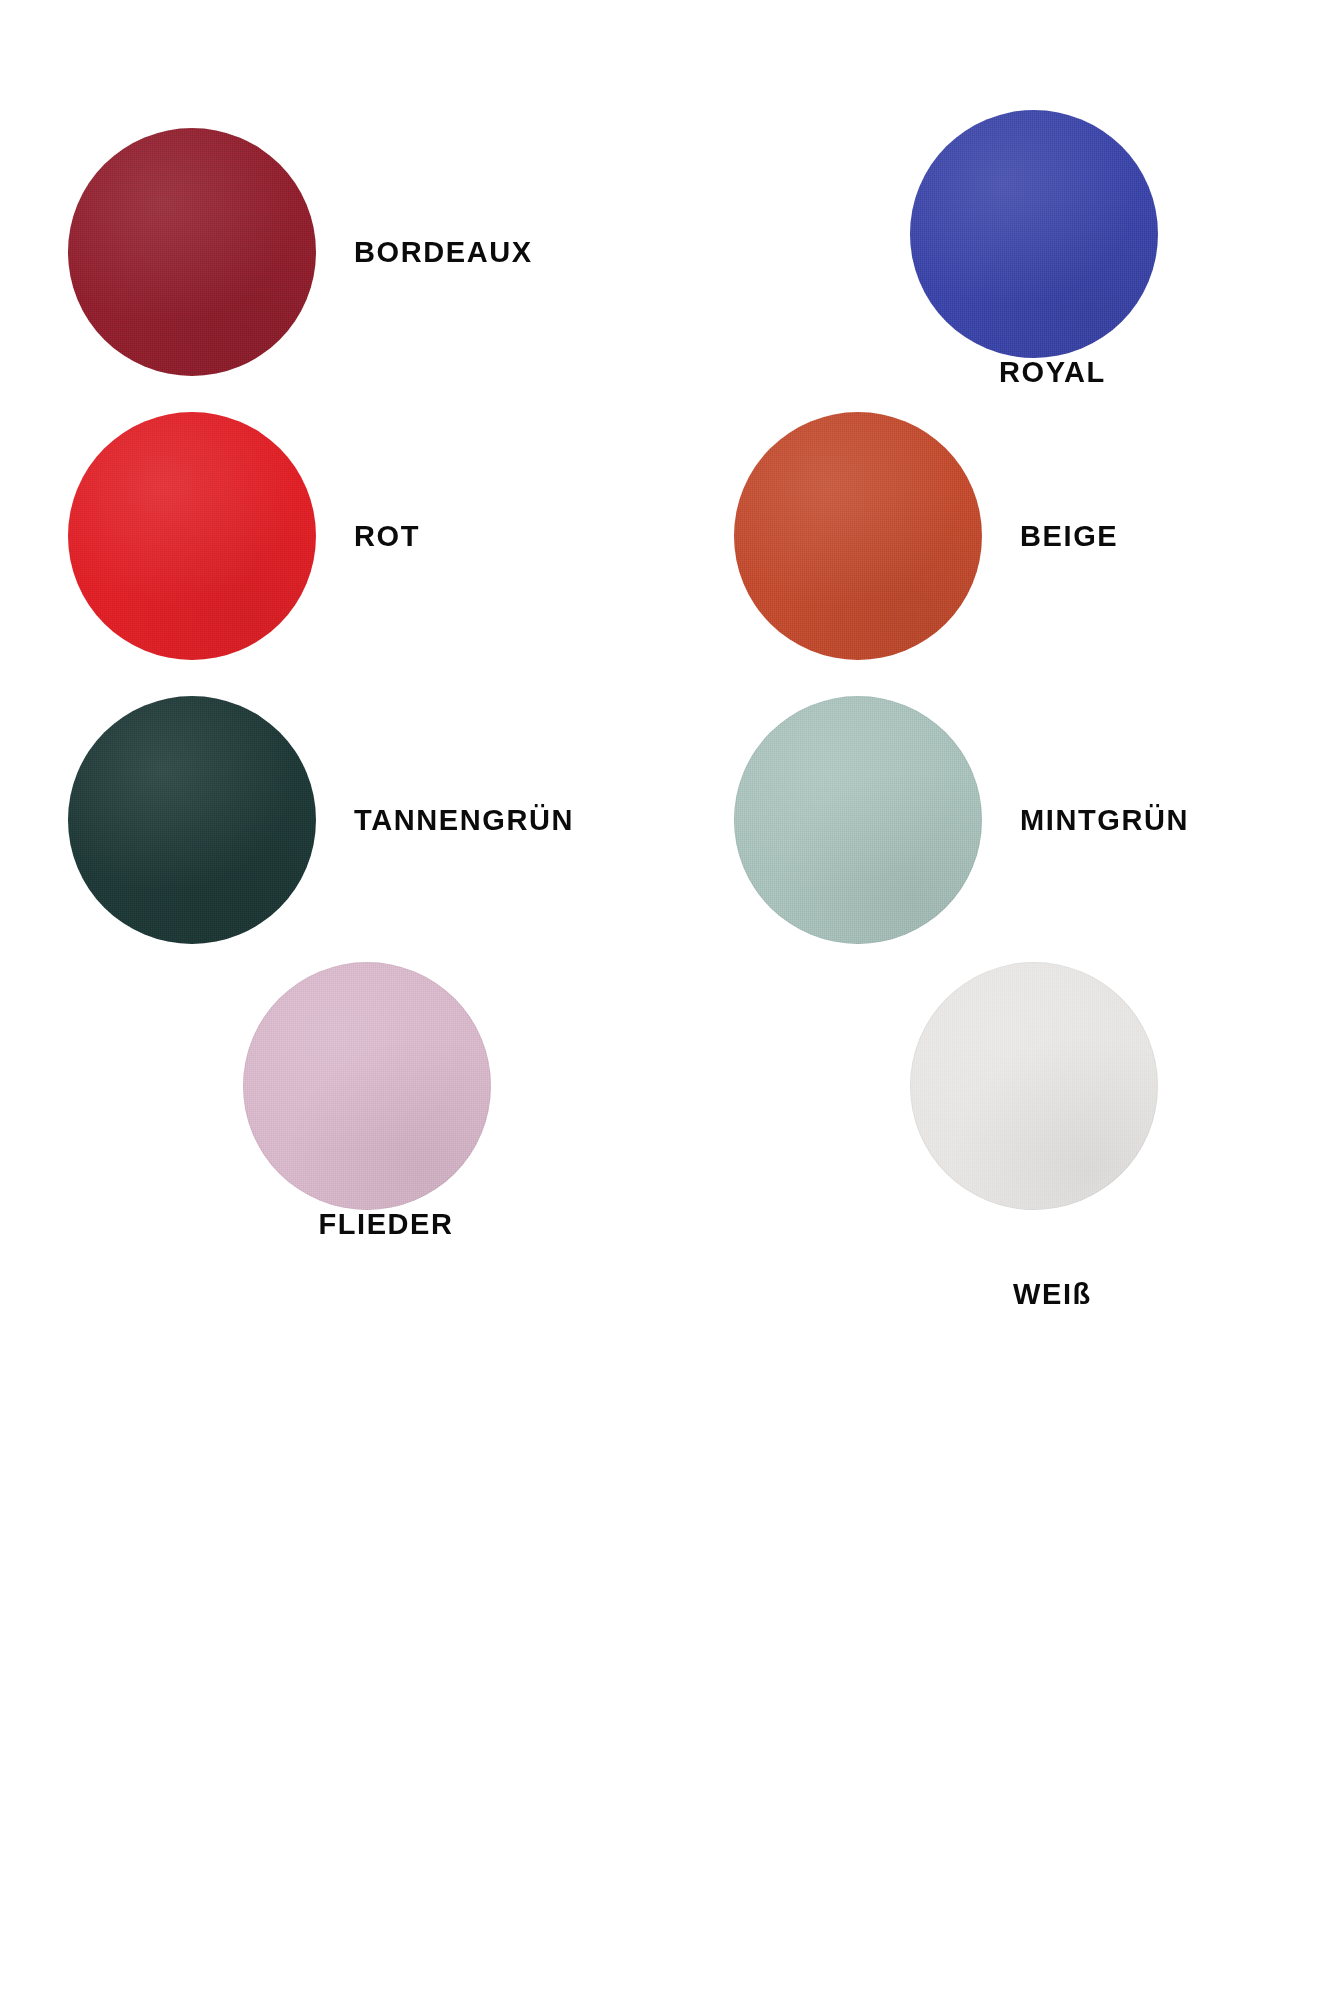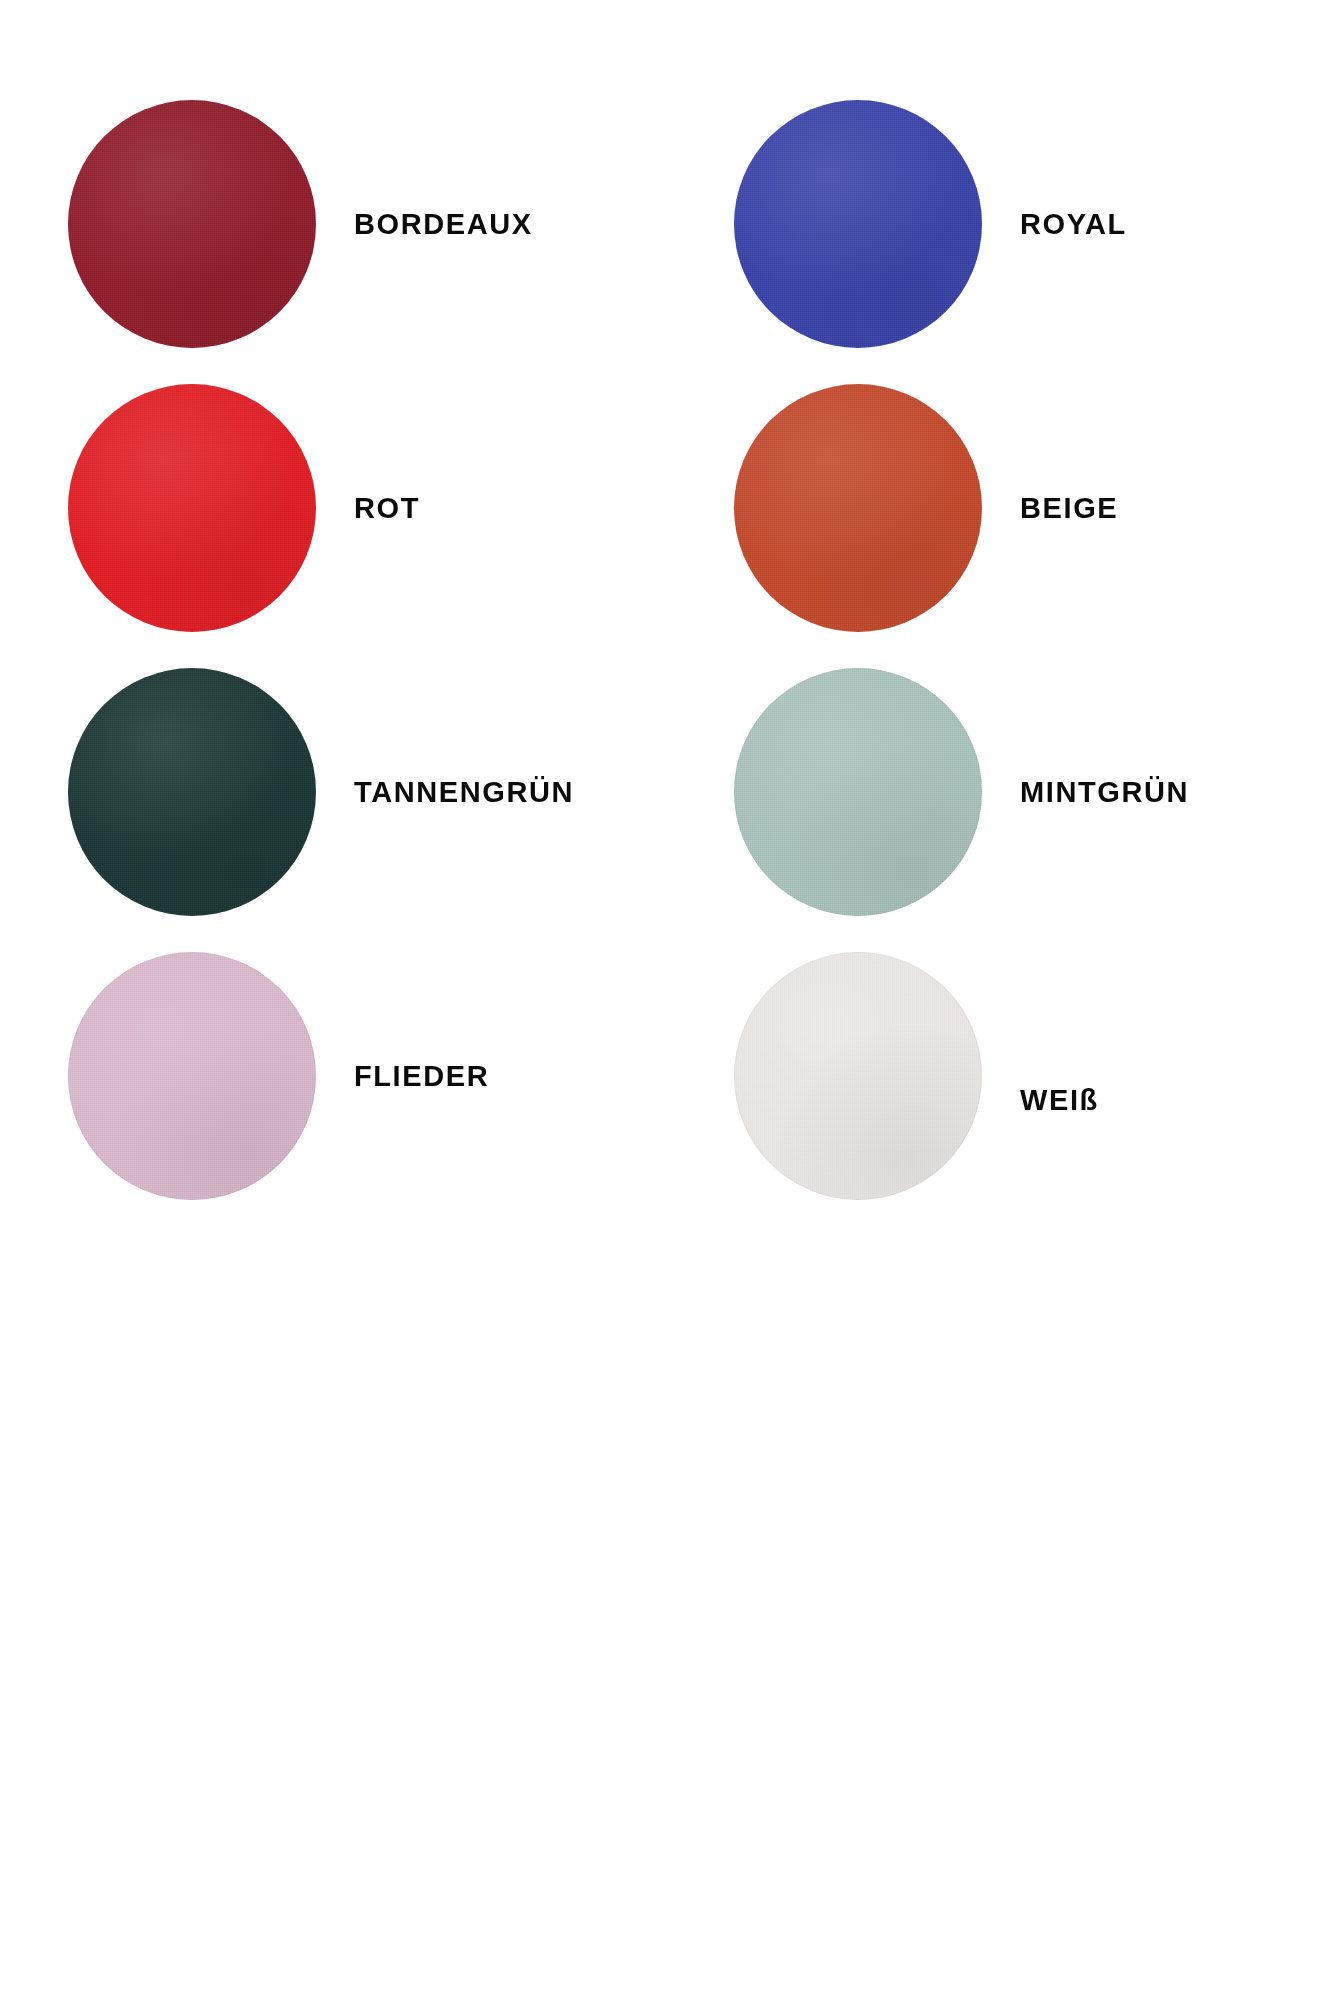--- a/index.html
+++ b/index.html
@@ -26,33 +26,33 @@
 
   .swatch-grid {
     position: absolute;
     left: 0;
     top: 0;
     width: 1333px;
     height: 2000px;
     display: grid;
     grid-template-columns: 666px 667px;
     grid-template-rows: repeat(5, 284px);
-    padding-top: 82px;
+    padding-top: 110px;
     box-sizing: border-box;
   }
 
   .swatch-cell {
     position: relative;
     display: flex;
     align-items: center;
     box-sizing: border-box;
   }
 
   .swatch-cell.col-left  { padding-left: 68px; }
-  .swatch-cell.col-right { padding-left: 68px; }
+  .swatch-cell.col-right { padding-left: 68px; flex-direction: column; }
 
   
   .chip-wrap {
     position: relative;
     width: 248px;
     height: 248px;
     flex: 0 0 248px;
   }
 
   .chip {
@@ -108,21 +108,21 @@
   .chip-label {
     font-size: 29px;
     font-weight: 700;
     letter-spacing: 0.055em;
     color: #0b0b0b;
     white-space: nowrap;
     line-height: 1;
     margin-left: 38px;
   }
 
-  .swatch-cell.label-lower .chip-label { margin-top: 48px; }
+  .swatch-cell.label-lower .chip-label { margin-top: 70px; }
   .swatch-cell.label-low   .chip-label { }
 </style>
 </head>
 <body>
 
 <div class="sheet">
   <div class="swatch-grid">
       <div class="swatch-cell col-left">
         <div class="chip-wrap">
           <div class="chip" style="background-color: rgb(142, 31, 45);"></div>

